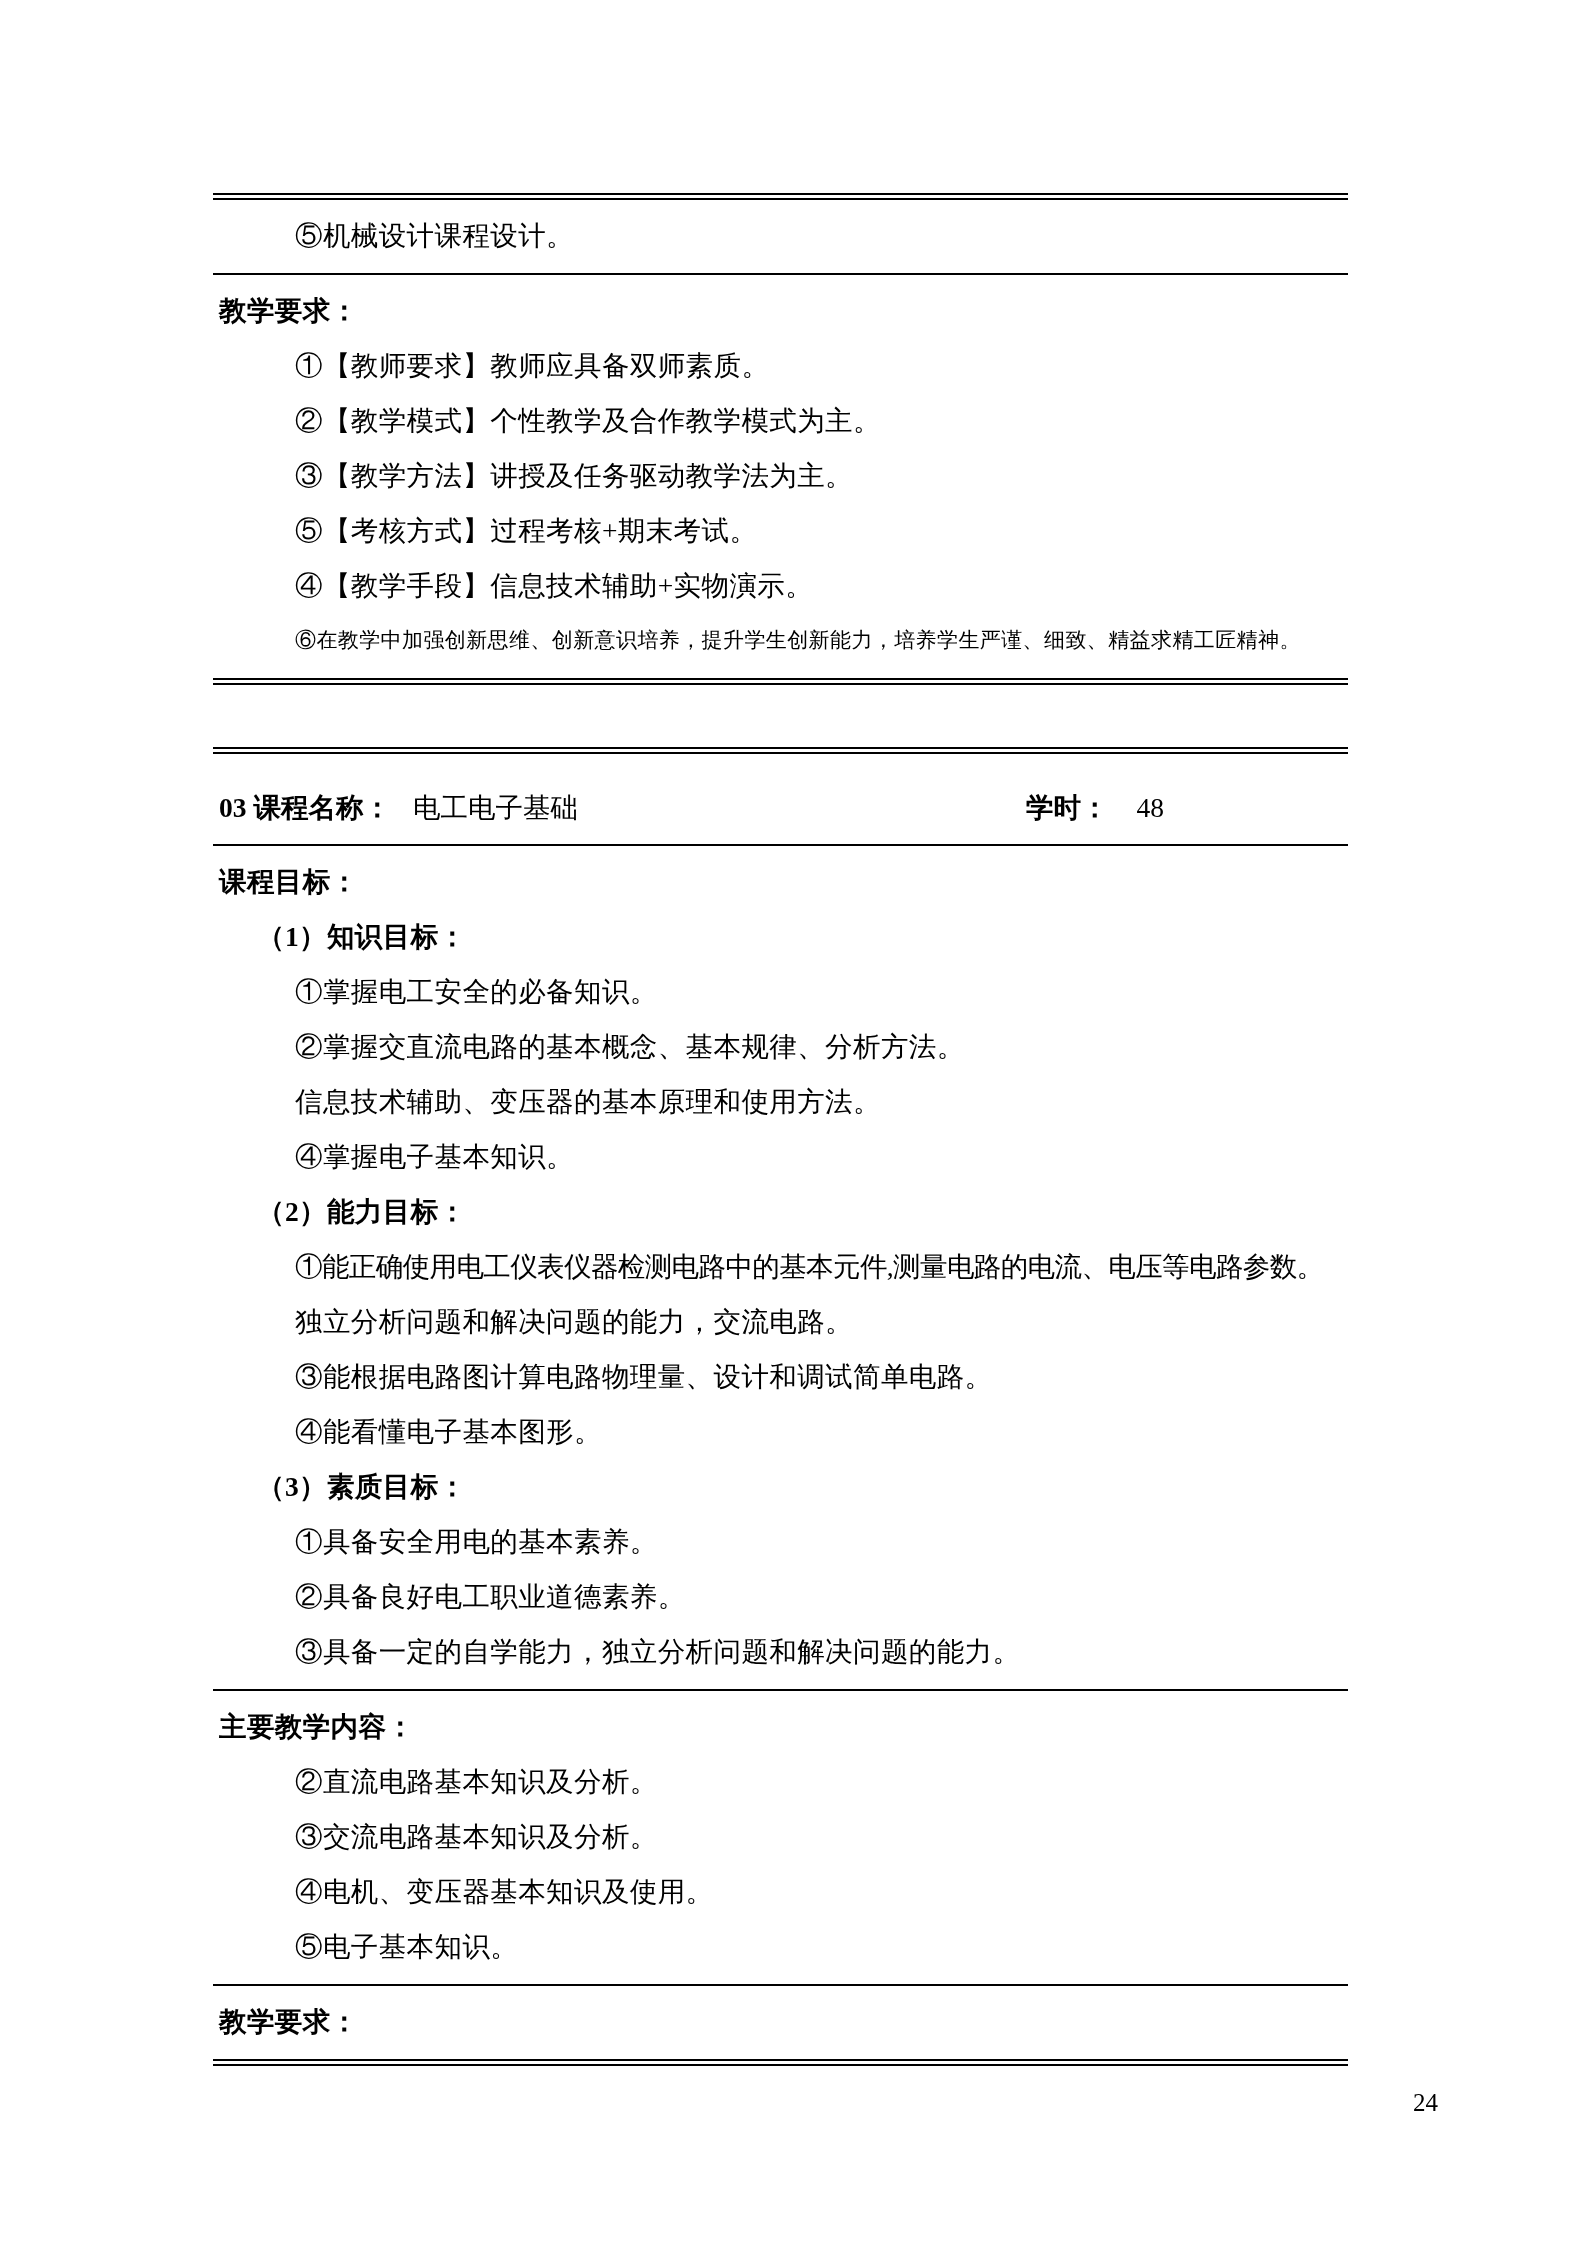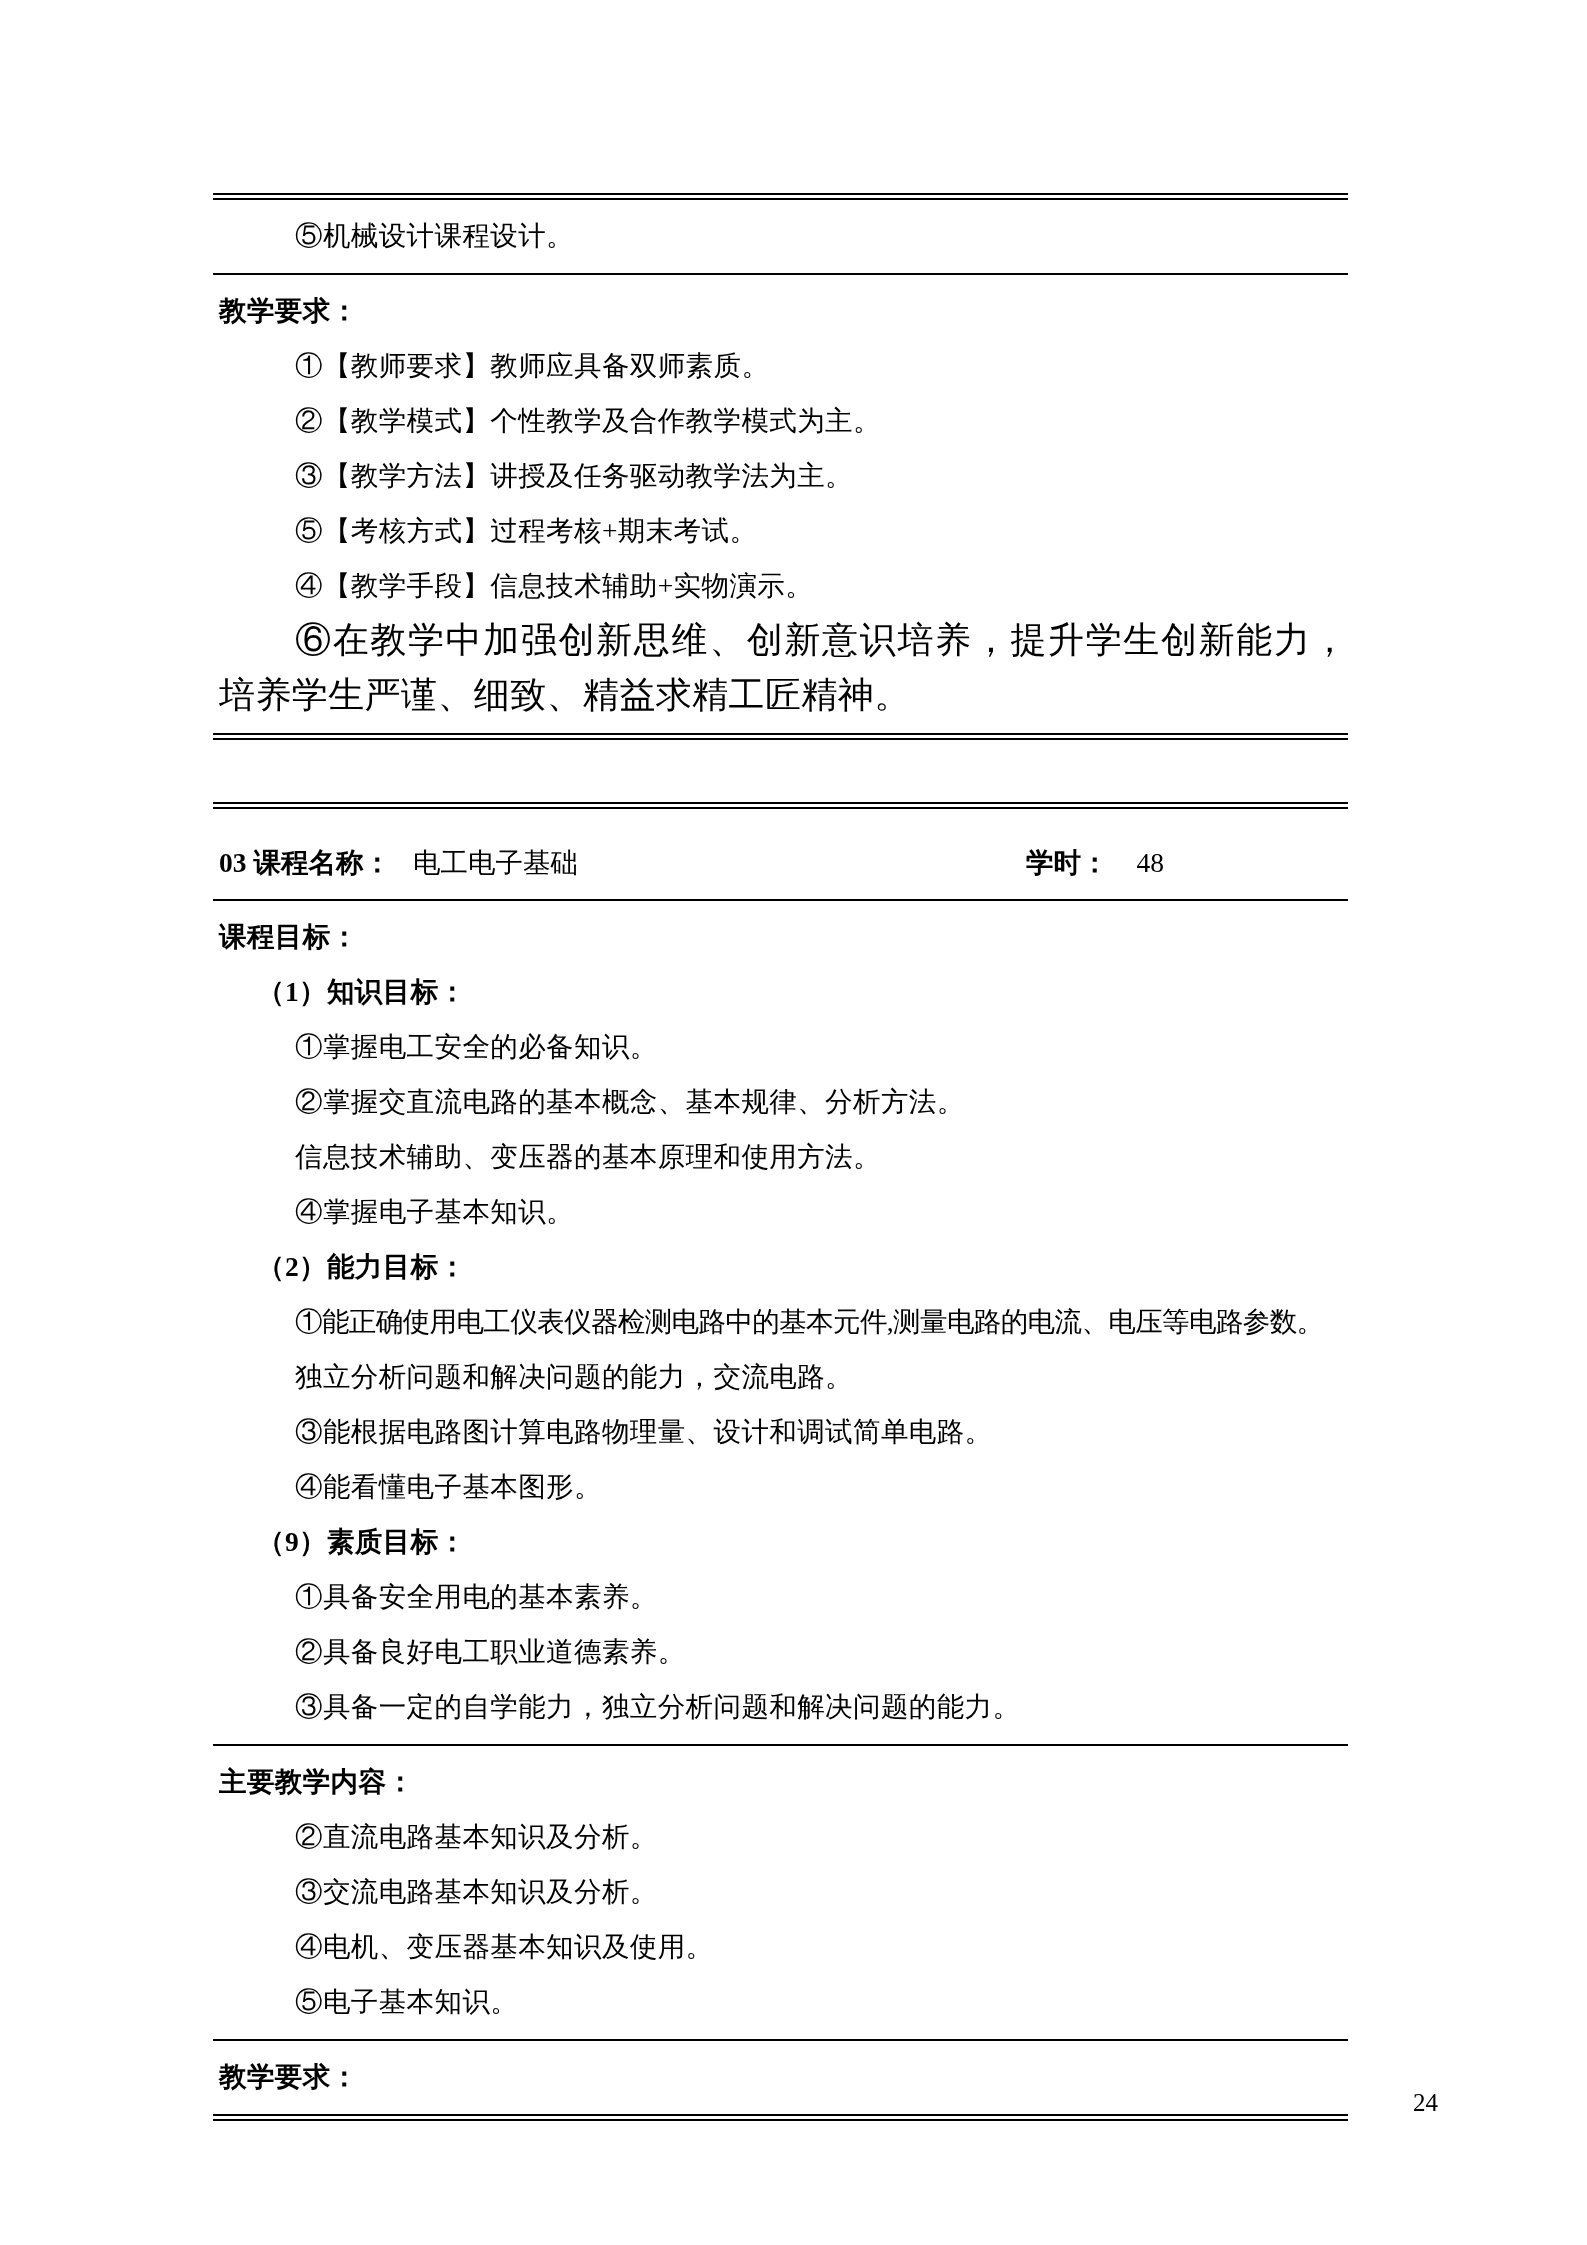--- a/index.html
+++ b/index.html
@@ -98,21 +98,21 @@
   }
   .course-head .hours-value {
     font-weight: normal;
     padding-left: 28px;
     white-space: nowrap;
     margin-top: 20px;
   }
 
   
   .para {
-    font-size: 36px;
+    font-size: 21px;
     line-height: 55px;
     text-align: justify;
     text-justify: inter-ideograph;
     padding-left: 6px;
     text-indent: 76px;
     letter-spacing: 0.4px;
   }
 
   
   .condensed {
@@ -192,21 +192,21 @@
         <div class="line ind2">②掌握交直流电路的基本概念、基本规律、分析方法。</div>
         <div class="line ind2">信息技术辅助、变压器的基本原理和使用方法。</div>
         <div class="line ind2">④掌握电子基本知识。</div>
 
         <div class="line bold ind1">（2）能力目标：</div>
         <div class="line ind2 condensed">①能正确使用电工仪表仪器检测电路中的基本元件,测量电路的电流、电压等电路参数。</div>
         <div class="line ind2">独立分析问题和解决问题的能力，交流电路。</div>
         <div class="line ind2">③能根据电路图计算电路物理量、设计和调试简单电路。</div>
         <div class="line ind2">④能看懂电子基本图形。</div>
 
-        <div class="line bold ind1">（9）素质目标：</div>
+        <div class="line bold ind1">（3）素质目标：</div>
         <div class="line ind2">①具备安全用电的基本素养。</div>
         <div class="line ind2">②具备良好电工职业道德素养。</div>
         <div class="line ind2">③具备一定的自学能力，独立分析问题和解决问题的能力。</div>
       </div>
 
       <div class="rule-single"></div>
 
       <div class="cell block">
         <div class="line bold ind0">主要教学内容：</div>
         <div class="line ind2">②直流电路基本知识及分析。</div>

